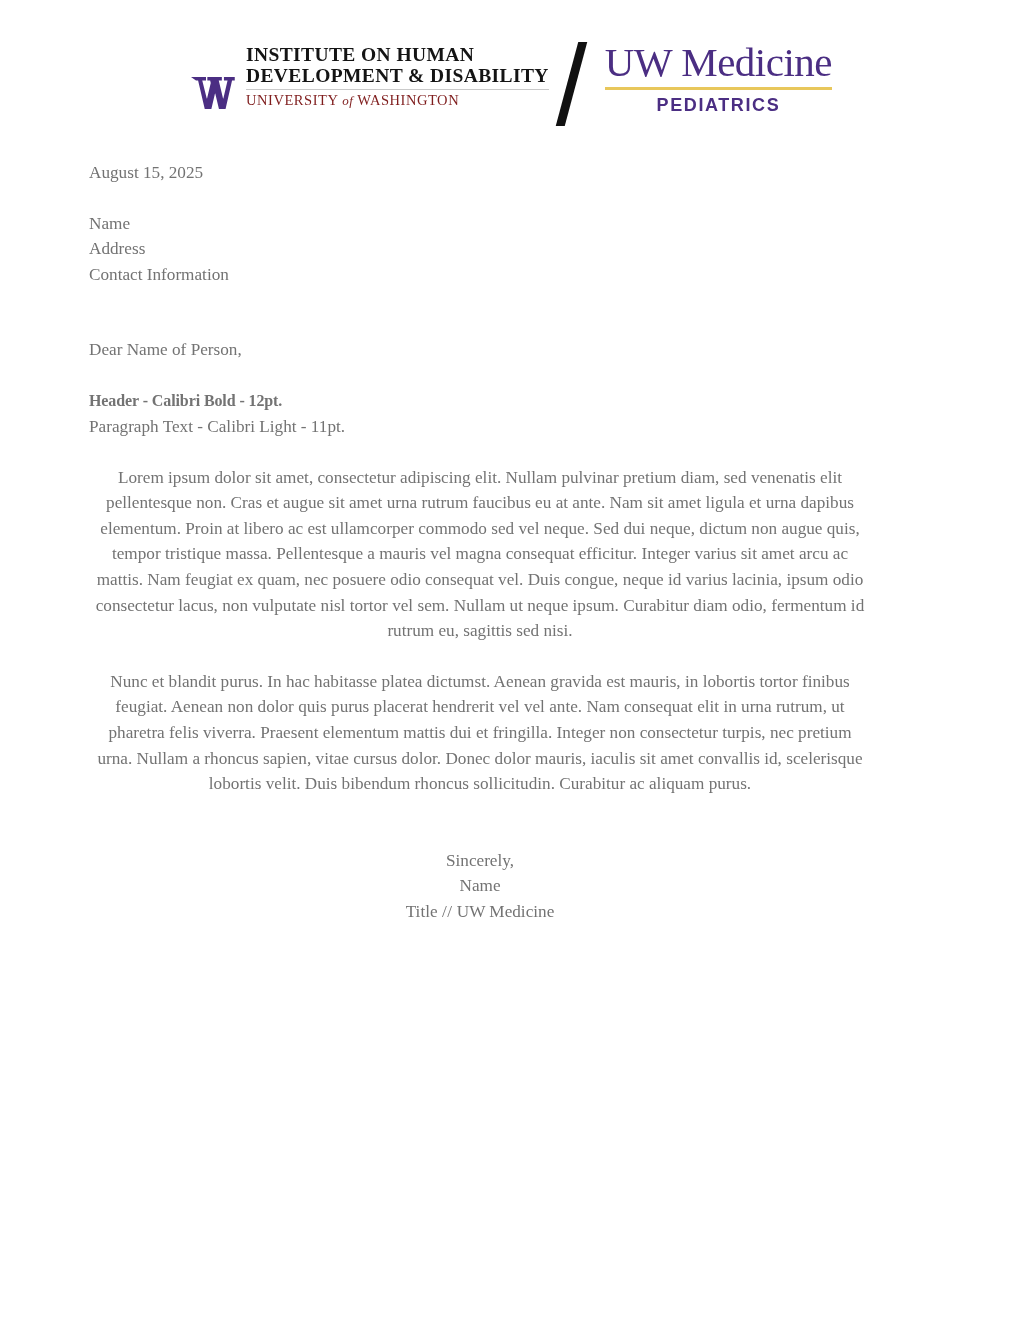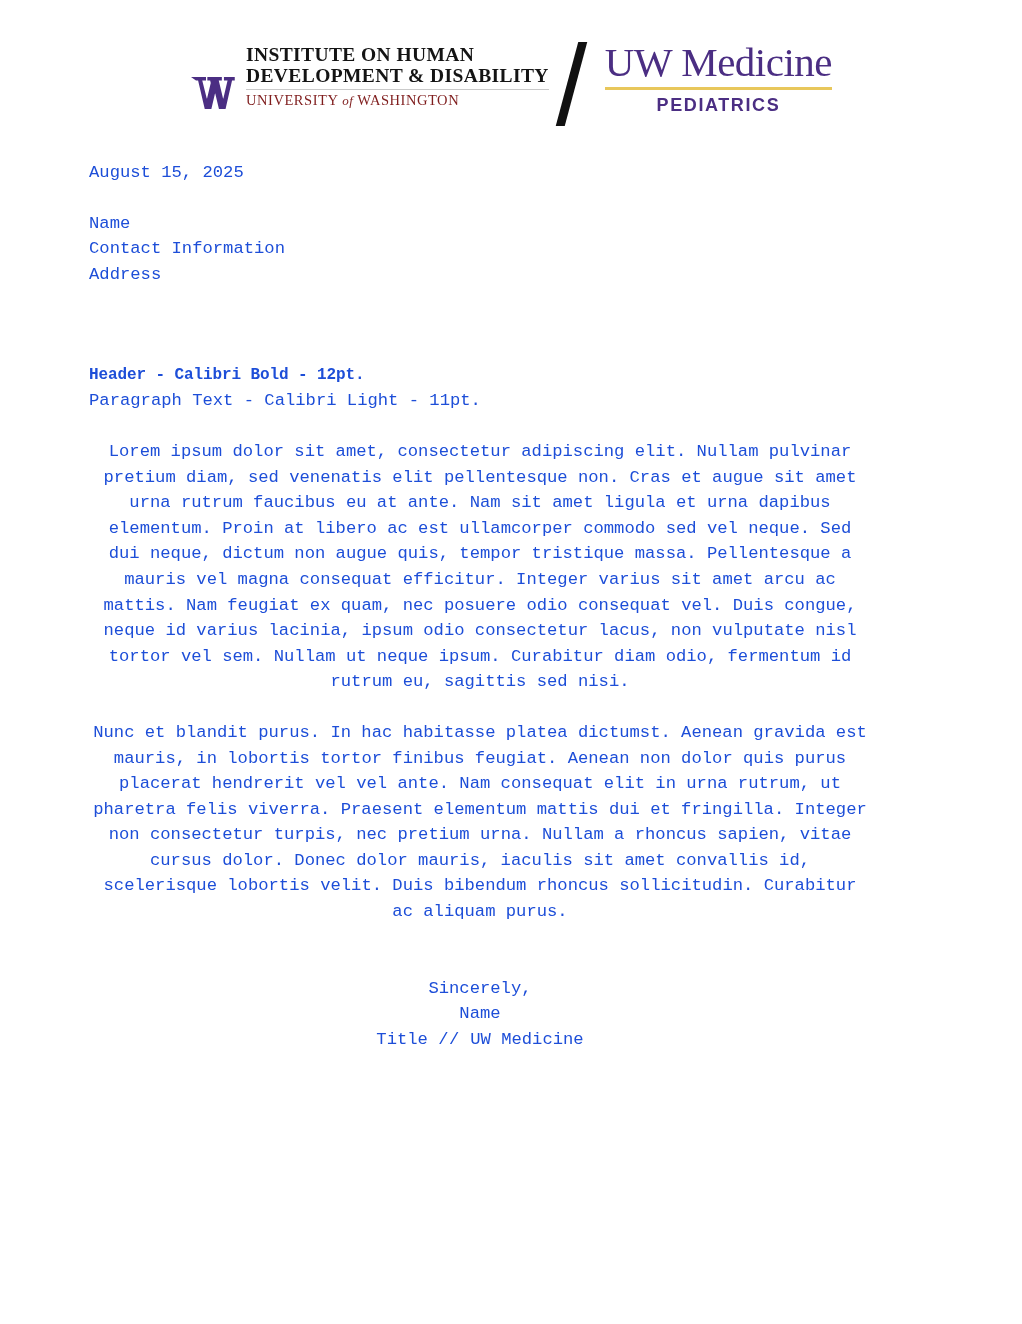--- a/index.html
+++ b/index.html
@@ -126,24 +126,24 @@
   }
 
   
   .page {
     position: absolute;
     left: 89px;
     top: 160px;
     width: 782px;
   }
   .letter-text {
-    font-family: Liberation Mono, monospace;
+    font-family: Liberation Serif, serif;
     font-size: 17.2px;
     line-height: 25.6px;
-    color: #1d4ed8;
+    color: #737373;
     font-weight: 400;
   }
   .date-line { margin: 0 0 0 0; }
 
   .spacer-md { height: 25px; }
   .spacer-lg { height: 50px; }
   .spacer-xl { height: 51px; }
 
   .addr-line { margin: 0; }
 
@@ -203,26 +203,27 @@
 </div>
 
 <div class="page letter-text">
 
   <p class="date-line">August 15, 2025</p>
 
   <div class="spacer-md"></div>
 
   <div>
     <p class="addr-line">Name</p>
+    <p class="addr-line">Address</p>
     <p class="addr-line">Contact Information</p>
-    <p class="addr-line">Address</p>
   </div>
 
   <div class="spacer-lg"></div>
 
+  <p class="salutation">Dear Name of Person,</p>
 
   <div class="spacer-md"></div>
 
   <p class="section-header">Header - Calibri Bold - 12pt.</p>
 
   <p class="section-sub">Paragraph Text - Calibri Light - 11pt.</p>
 
   <div class="spacer-md"></div>
 
   <p class="body-para">Lorem ipsum dolor sit amet, consectetur adipiscing elit. Nullam pulvinar pretium diam, sed venenatis elit pellentesque non. Cras et augue sit amet urna rutrum faucibus eu at ante. Nam sit amet ligula et urna dapibus elementum. Proin at libero ac est ullamcorper commodo sed vel neque. Sed dui neque, dictum non augue quis, tempor tristique massa. Pellentesque a mauris vel magna consequat efficitur. Integer varius sit amet arcu ac mattis. Nam feugiat ex quam, nec posuere odio consequat vel. Duis congue, neque id varius lacinia, ipsum odio consectetur lacus, non vulputate nisl tortor vel sem. Nullam ut neque ipsum. Curabitur diam odio, fermentum id rutrum eu, sagittis sed nisi.</p>

